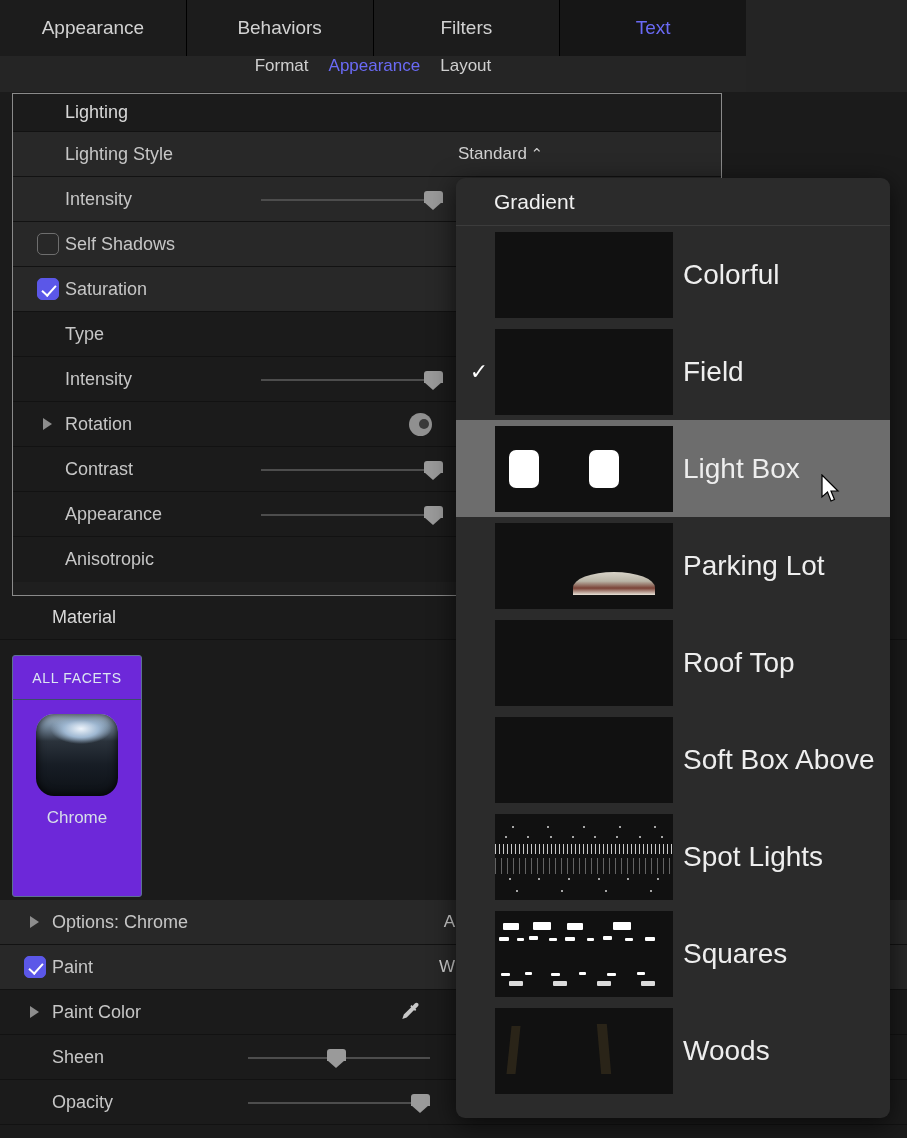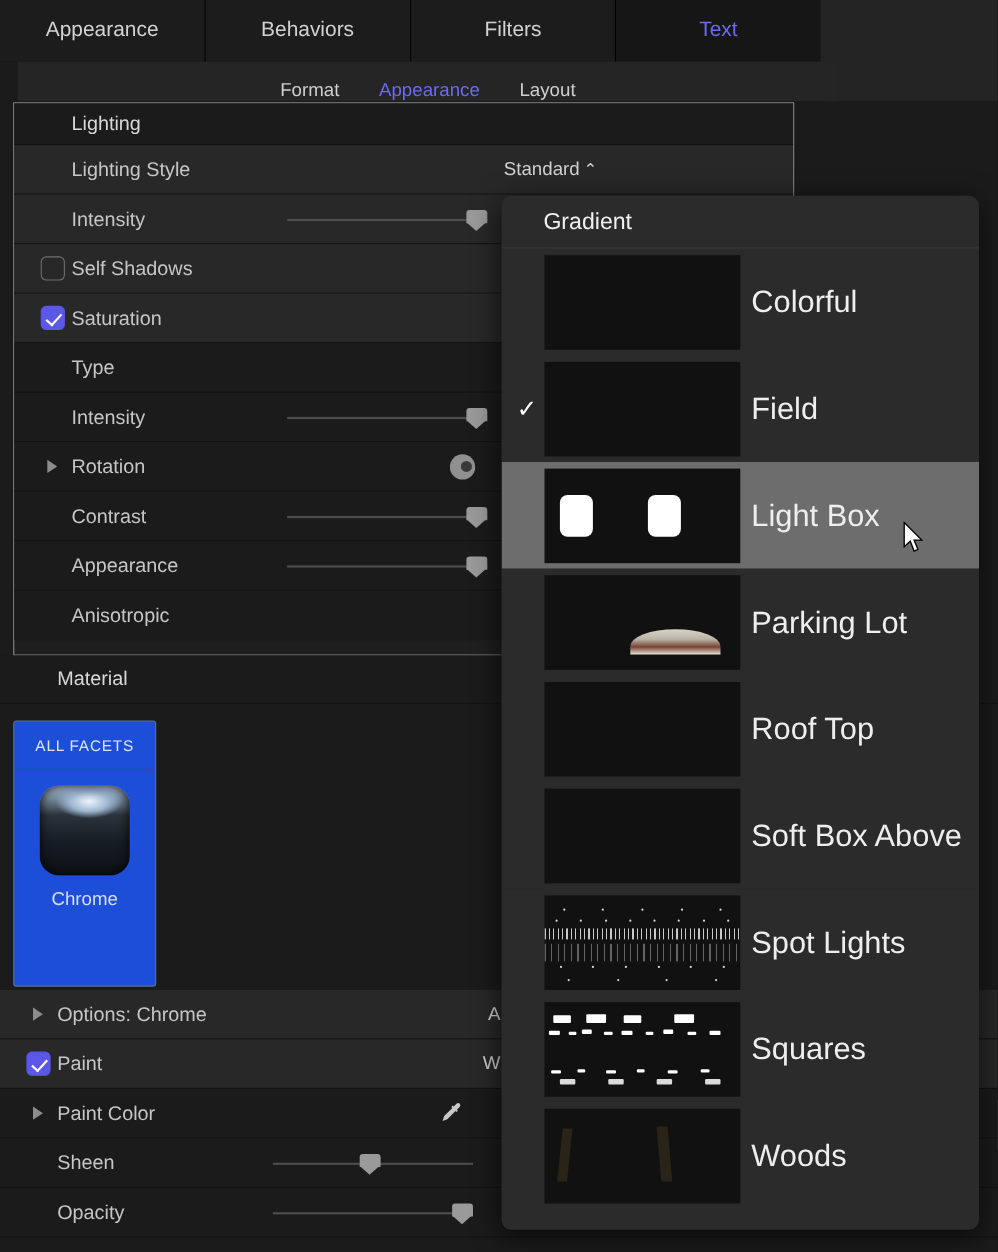--- a/index.html
+++ b/index.html
@@ -12,23 +12,23 @@
 
   
   .tabbar { position:absolute; left:0; top:0; width:746px; height:56px;
             background:#151515; display:flex; }
   .tab { flex:1; display:flex; align-items:center; justify-content:center;
          font-size:19px; color:#d2d2d2; background:#1c1c1c;
          border-right:1px solid #000; }
   .tab:last-child { border-right:none; }
   .tab.active { color:#6a6af5; background:#161616; }
 
-  .subtabbar { position:absolute; left:16px; top:56px; width:746px; height:36px;
-               background:#252525; display:flex; align-items:flex-end;
-               justify-content:center; gap:36px; }
+  .subtabbar { position:absolute; left:0; top:56px; width:746px; height:36px;
+               background:#252525; display:flex; align-items:flex-start;
+               justify-content:center; gap:20px; }
   .subtab { font-size:17px; color:#cfcfcf; }
   .subtab.active { color:#6a6af5; }
 
   
   .hdr-right { position:absolute; left:746px; top:0; width:161px; height:92px;
                background:#242424; }
 
   
   .panel { position:absolute; left:12px; top:93px; width:710px; height:503px;
            background:#1f1f1f; border:1px solid #8a8a8a; }
@@ -73,21 +73,21 @@
     border-radius:50%; background:#909090; }
   .dial::after { content:""; position:absolute; right:3px; top:6px;
     width:10px; height:10px; border-radius:50%; background:#3a3a3a; }
 
   .eyedropper { position:absolute; left:398px; top:10px; width:24px; height:24px; }
 
   .val-right { position:absolute; right:12px; font-size:17px; color:#d0d0d0; }
 
   
   .facetbox { position:absolute; left:12px; top:655px; width:130px; height:242px;
-    background:#1d4ed8; border:1px solid #5c7190; border-radius:3px; overflow:hidden; }
+    background:#6d28d9; border:1px solid #5c7190; border-radius:3px; overflow:hidden; }
   .facet-hdr { height:44px; display:flex; align-items:center; justify-content:center;
     font-size:14px; letter-spacing:.7px; color:#dce6f2;
     border-bottom:1px solid #3c4f68; }
   .facet-thumb { margin:14px auto 0; width:82px; height:82px; border-radius:18px;
     background:
       radial-gradient(ellipse 60% 30% at 55% 18%, #eef4fb 0%, #9fb8d2 35%, transparent 62%),
       linear-gradient(#b9cde0 0%, #7e93a8 13%, #2b333c 33%, #171d25 62%, #0d1116 100%);
     box-shadow:inset 0 0 10px #000; }
   .facet-name { text-align:center; margin-top:12px; font-size:17px; color:#d7dfe9; }
 

